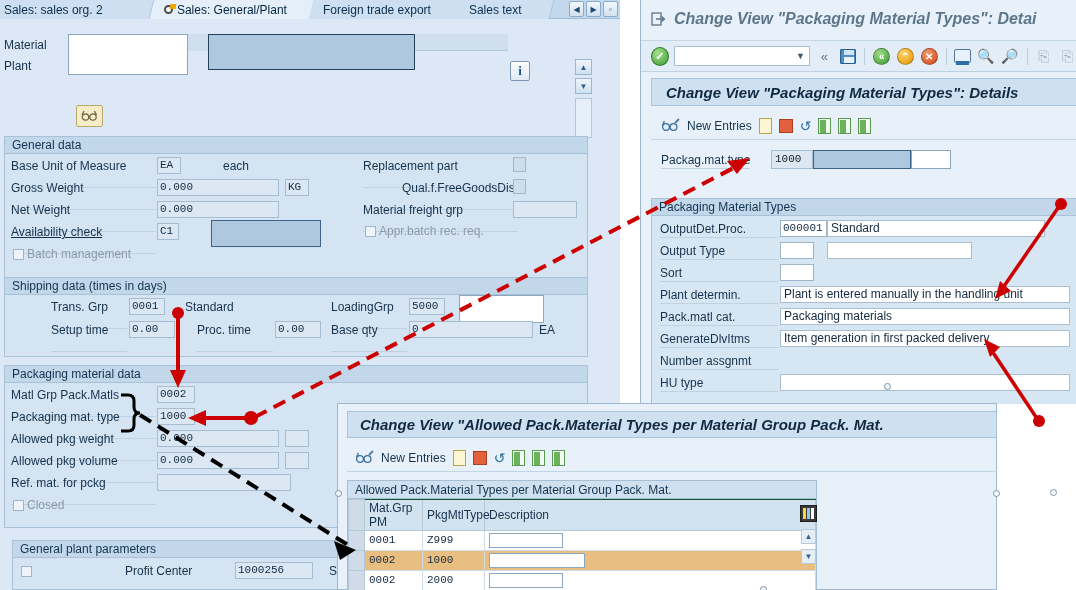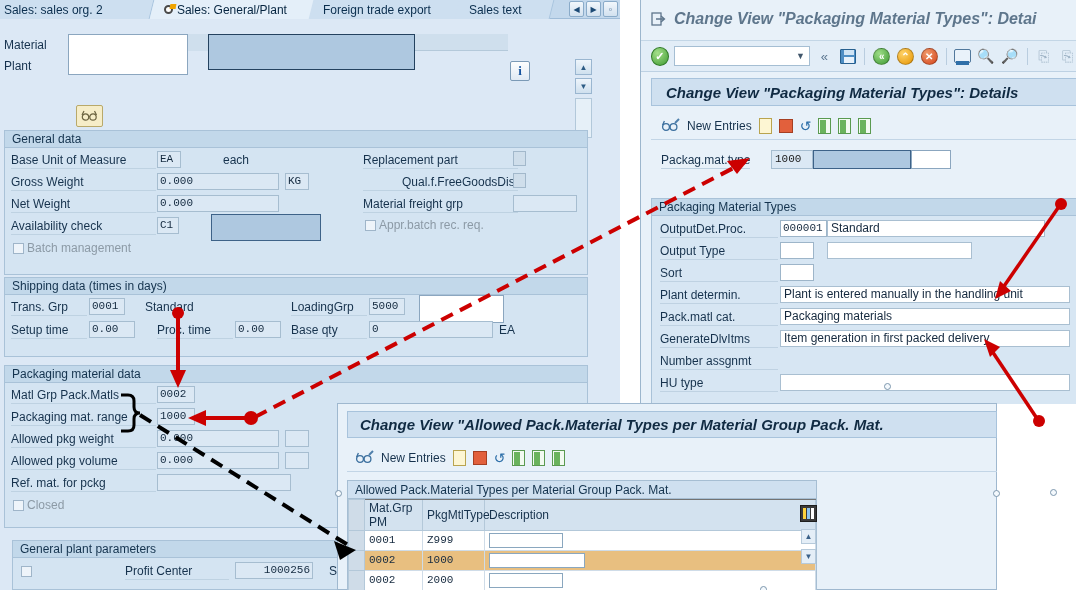--- a/index.html
+++ b/index.html
@@ -99,21 +99,21 @@
   }
   .group-title {
     height:17px; background:#c2d8ea;
     border-bottom:1px solid #a9c2d8;
     display:flex; align-items:center; padding-left:7px;
     font-size:12px; color:#14334e;
   }
   .grp-body { position:relative; }
   .f-lbl {
     position:absolute; font-size:12px; color:#16324d;
-    border-bottom:1px solid #bed2e2; padding-bottom:1px;
+    border-bottom:1px solid #bed2e2; padding-bottom:14px;
     white-space:nowrap;
   }
   .f-in {
     position:absolute; background:#dbe8f4; border:1px solid #a6bdd0;
     font-family:"Liberation Mono", monospace; font-size:11px;
     color:#13293f; padding:0 2px; line-height:15px; height:17px;
     white-space:nowrap; overflow:hidden;
   }
   .f-in.white { background:#ffffff; border:1px solid #8ba6bf; }
   .f-in.sel   { background:#aec8e0; border:1px solid #3d6288; }
@@ -218,21 +218,21 @@
     display:flex;align-items:center;padding-left:12px;
     font-size:15px;font-weight:bold;font-style:italic;color:#102a42;white-space:nowrap;
   }
   #bw-toolbar{
     position:absolute;left:9px;top:40px;width:650px;height:28px;
     display:flex;align-items:center;gap:7px;padding-left:8px;
     border-bottom:1px solid #c2d5e6;
   }
   #bw-table-wrap{
     position:absolute;left:9px;top:76px;width:470px;height:111px;
-    background:#737373;border:1px solid #a6bed3;
+    background:#14532d;border:1px solid #a6bed3;
   }
   #bw-table-title{
     height:18px;background:#cfe0f0;border-bottom:1px solid #a6bed3;
     display:flex;align-items:center;padding-left:7px;font-size:12px;color:#14334e;
   }
   table.grid{border-collapse:collapse;width:100%;table-layout:fixed;}
   table.grid th{
     background:#d3e2ef;border:1px solid #b3c8d9;border-top:none;
     font-weight:normal;font-size:12px;color:#16324d;text-align:left;
     padding:1px 4px;height:19px;
@@ -309,55 +309,55 @@
         <circle cx="4.5" cy="7" r="3.2" fill="none" stroke="#6b6340" stroke-width="1.2"></circle>
         <circle cx="12" cy="7" r="3.2" fill="none" stroke="#6b6340" stroke-width="1.2"></circle>
         <path d="M7.7 6.5 L8.8 6.5 M1 5 L3 1 M15.5 5 L13.5 1" stroke="#6b6340" stroke-width="1.2" fill="none"></path>
       </svg>
     </div>
     <div id="scroll-up">▲</div>
     <div id="scroll-dn">▼</div>
     <div id="scroll-track"></div>
   </div>
 
-  <div class="group" style="left:4px;top:130px;width:584px;height:145px;">
+  <div class="group" style="left:4px;top:136px;width:584px;height:145px;">
     <div class="group-title">General data</div>
     <div class="grp-body" style="height:126px;">
       <div class="f-lbl" style="left:6px;top:5px;width:145px;">Base Unit of Measure</div>
       <div class="f-in" style="left:152px;top:3px;width:24px;">EA</div>
       <div class="f-txt" style="left:218px;top:5px;">each</div>
 
       <div class="f-lbl" style="left:6px;top:27px;width:145px;">Gross Weight</div>
       <div class="f-in" style="left:152px;top:25px;width:122px;">0.000</div>
       <div class="f-in" style="left:280px;top:25px;width:24px;">KG</div>
 
       <div class="f-lbl" style="left:6px;top:49px;width:145px;">Net Weight</div>
       <div class="f-in" style="left:152px;top:47px;width:122px;">0.000</div>
 
-      <div class="f-lbl" style="left:6px;top:71px;width:145px;">Availability check</div>
+      <div class="f-lbl" style="left:6px;top:71px;width:145px;text-decoration:underline;">Availability check</div>
       <div class="f-in" style="left:152px;top:69px;width:22px;">C1</div>
       <div class="f-in sel" style="left:206px;top:66px;width:110px;height:27px;"></div>
 
       <div class="chk" style="left:8px;top:95px;"></div>
       <div class="chk-lbl" style="left:22px;top:93px;">Batch management</div>
 
       <div class="f-lbl" style="left:358px;top:5px;width:155px;">Replacement part</div>
       <div class="sq" style="left:508px;top:3px;"></div>
       <div class="f-lbl" style="left:358px;top:27px;width:155px;text-align:right;">Qual.f.FreeGoodsDis.</div>
       <div class="sq" style="left:508px;top:25px;"></div>
       <div class="f-lbl" style="left:358px;top:49px;width:155px;">Material freight grp</div>
       <div class="f-in" style="left:508px;top:47px;width:64px;"></div>
       <div class="chk" style="left:360px;top:72px;"></div>
       <div class="chk-lbl" style="left:374px;top:70px;">Appr.batch rec. req.</div>
     </div>
   </div>
 
   <div class="group" style="left:4px;top:277px;width:584px;height:80px;">
     <div class="group-title">Shipping data (times in days)</div>
-    <div class="grp-body" style="height:61px;">
+    <div class="grp-body" style="height:61px;margin-left:40px;">
       <div class="f-lbl" style="left:6px;top:5px;width:76px;">Trans. Grp</div>
       <div class="f-in" style="left:84px;top:3px;width:36px;">0001</div>
       <div class="f-txt" style="left:140px;top:5px;">Standard</div>
 
       <div class="f-lbl" style="left:286px;top:5px;width:76px;">LoadingGrp</div>
       <div class="f-in" style="left:364px;top:3px;width:36px;">5000</div>
       <div class="f-in white" style="left:414px;top:0px;width:85px;height:28px;"></div>
 
       <div class="f-lbl" style="left:6px;top:28px;width:76px;">Setup time</div>
       <div class="f-in" style="left:84px;top:26px;width:46px;">0.00</div>
@@ -368,21 +368,21 @@
       <div class="f-txt" style="left:494px;top:28px;">EA</div>
     </div>
   </div>
 
   <div class="group" style="left:4px;top:365px;width:584px;height:163px;">
     <div class="group-title">Packaging material data</div>
     <div class="grp-body" style="height:144px;">
       <div class="f-lbl" style="left:6px;top:5px;width:145px;">Matl Grp Pack.Matls</div>
       <div class="f-in" style="left:152px;top:3px;width:38px;">0002</div>
 
-      <div class="f-lbl" style="left:6px;top:27px;width:145px;">Packaging mat. range</div>
+      <div class="f-lbl" style="left:6px;top:27px;width:145px;">Packaging mat. type</div>
       <div class="f-in" style="left:152px;top:25px;width:38px;">1000</div>
 
       <div class="f-lbl" style="left:6px;top:49px;width:145px;">Allowed pkg weight</div>
       <div class="f-in" style="left:152px;top:47px;width:122px;">0.000</div>
       <div class="f-in" style="left:280px;top:47px;width:24px;"></div>
 
       <div class="f-lbl" style="left:6px;top:71px;width:145px;">Allowed pkg volume</div>
       <div class="f-in" style="left:152px;top:69px;width:122px;">0.000</div>
       <div class="f-in" style="left:280px;top:69px;width:24px;"></div>
 
@@ -393,21 +393,21 @@
       <div class="chk-lbl" style="left:22px;top:115px;">Closed</div>
     </div>
   </div>
 
   <div class="group" style="left:12px;top:540px;width:584px;height:50px;">
     <div class="group-title">General plant parameters</div>
     <div class="grp-body" style="height:31px;">
       <div class="chk" style="left:8px;top:8px;"></div>
       <div class="chk-lbl" style="left:22px;top:6px;margin-top:41px;">Neg.stocks</div>
       <div class="f-lbl" style="left:112px;top:6px;width:104px;">Profit Center</div>
-      <div class="f-in" style="left:222px;top:4px;width:78px;text-align:right;">1000256</div>
+      <div class="f-in" style="left:222px;top:4px;width:78px;">1000256</div>
       <div class="f-lbl" style="left:316px;top:6px;width:30px;border:none;">Seri</div>
     </div>
   </div>
 </div>
 
 <div class="abs" id="right-window">
   <div id="rw-title">
     <svg width="15" height="14" viewBox="0 0 15 14">
       <rect x="1" y="1" width="9" height="12" fill="none" stroke="#5e768c" stroke-width="1.3"></rect>
       <path d="M5 7 H13 M10 4 L13.5 7 L10 10" fill="none" stroke="#5e768c" stroke-width="1.3"></path>

